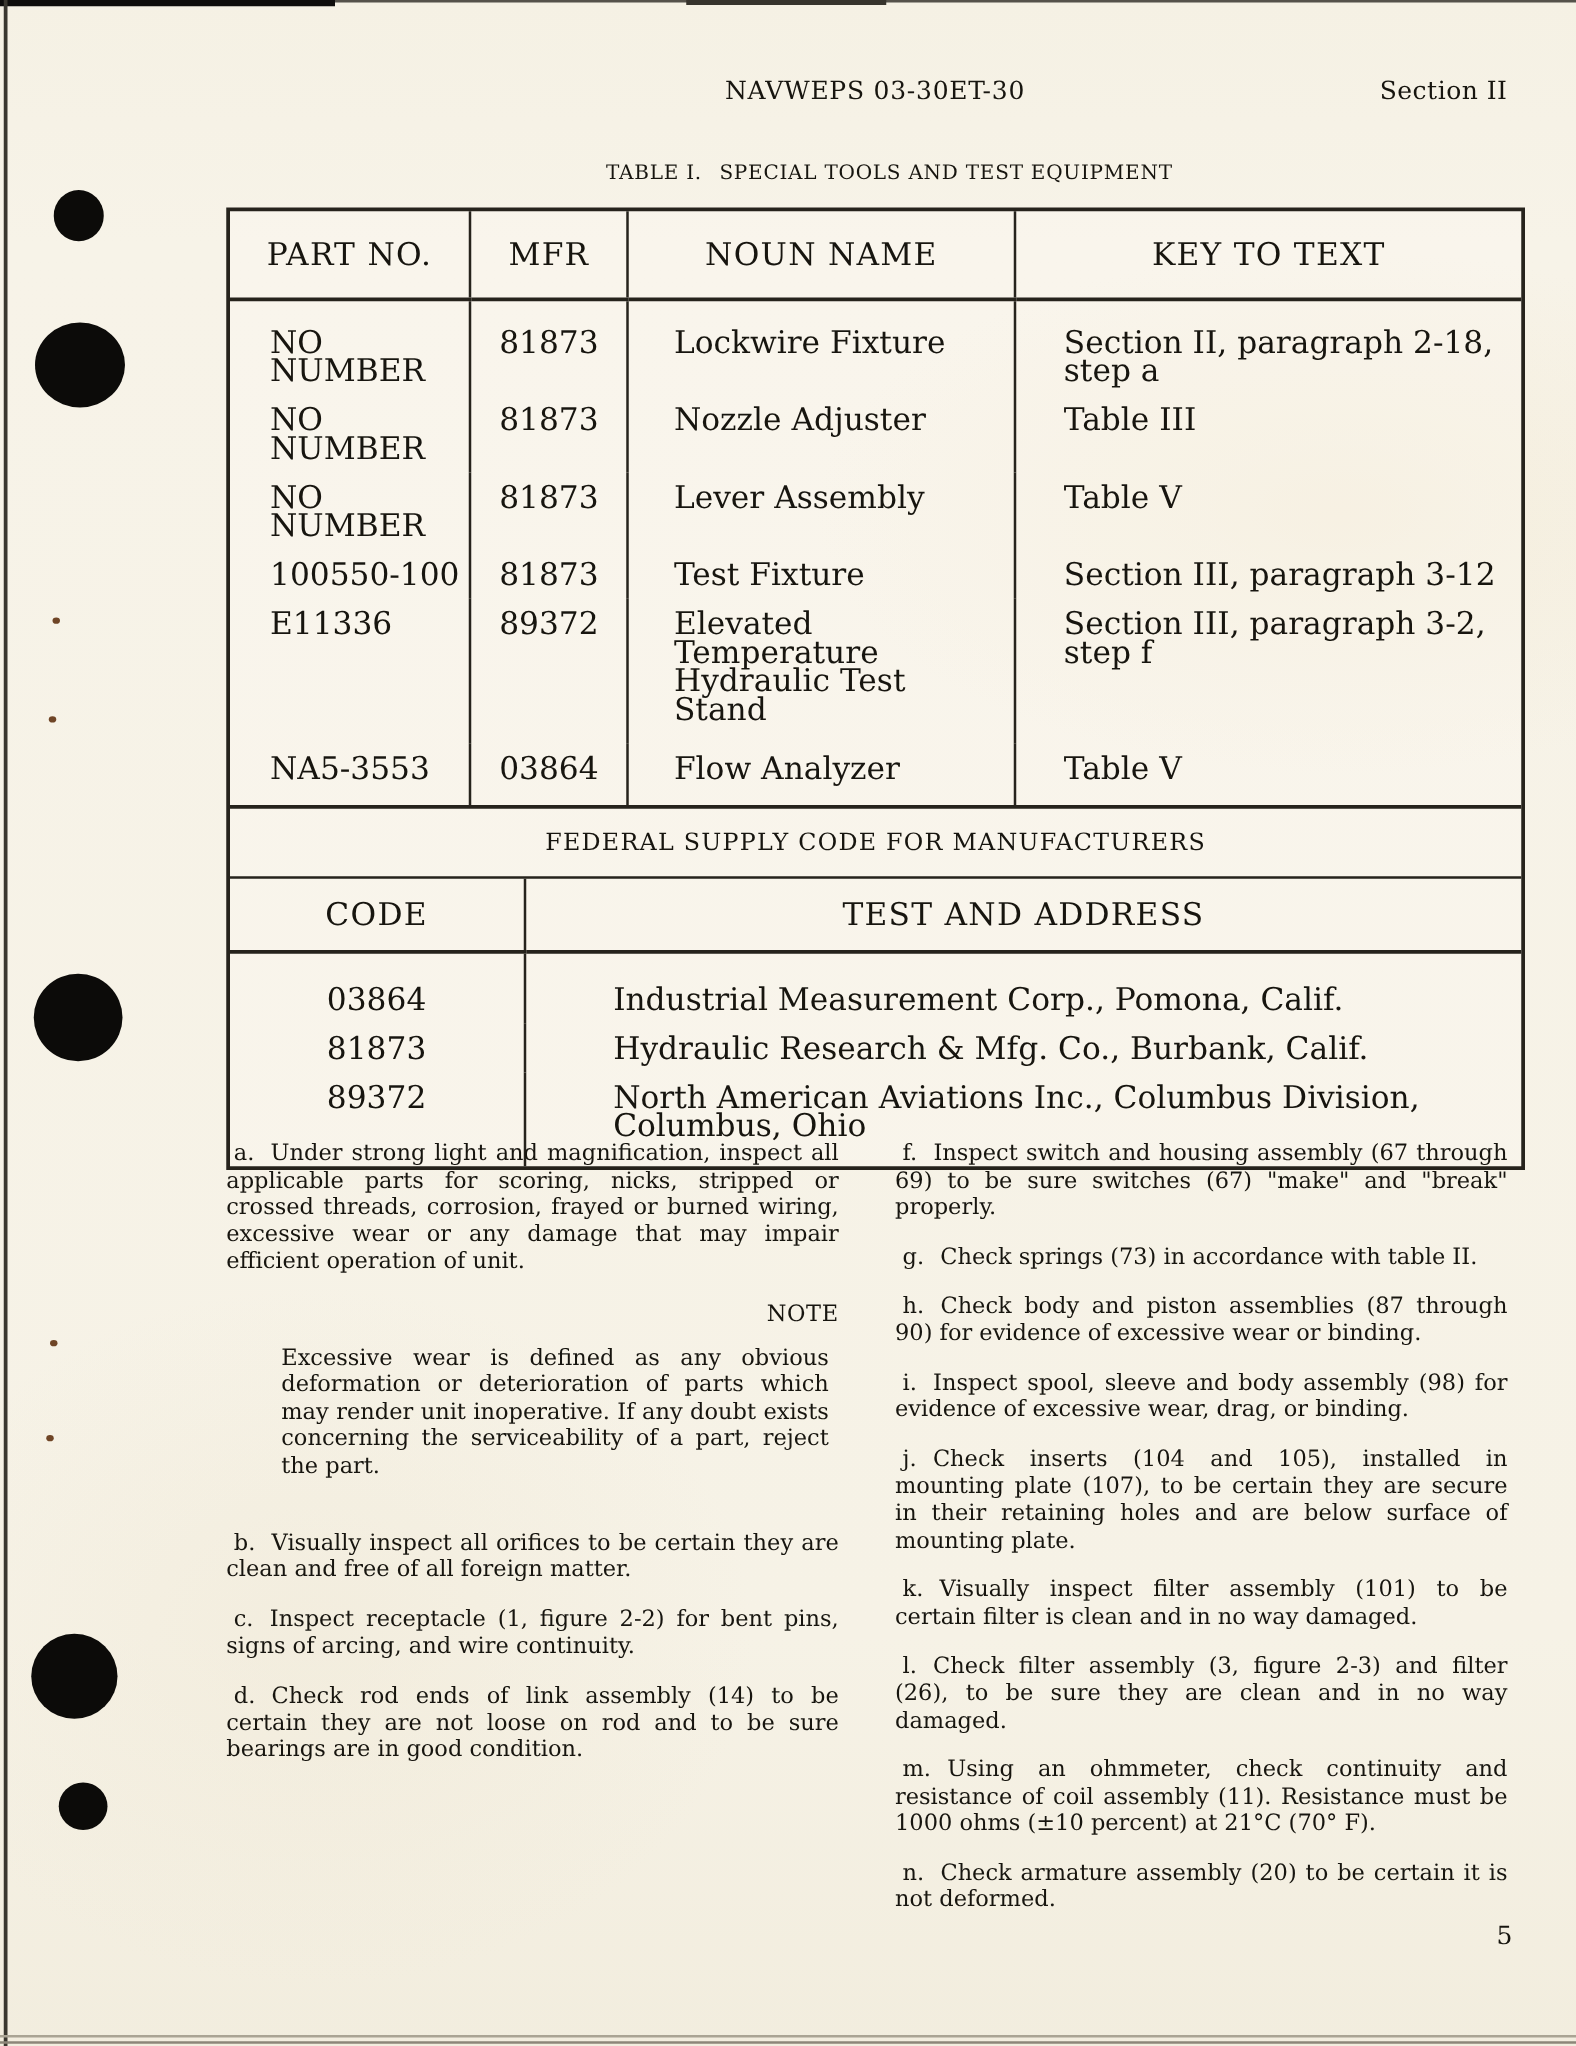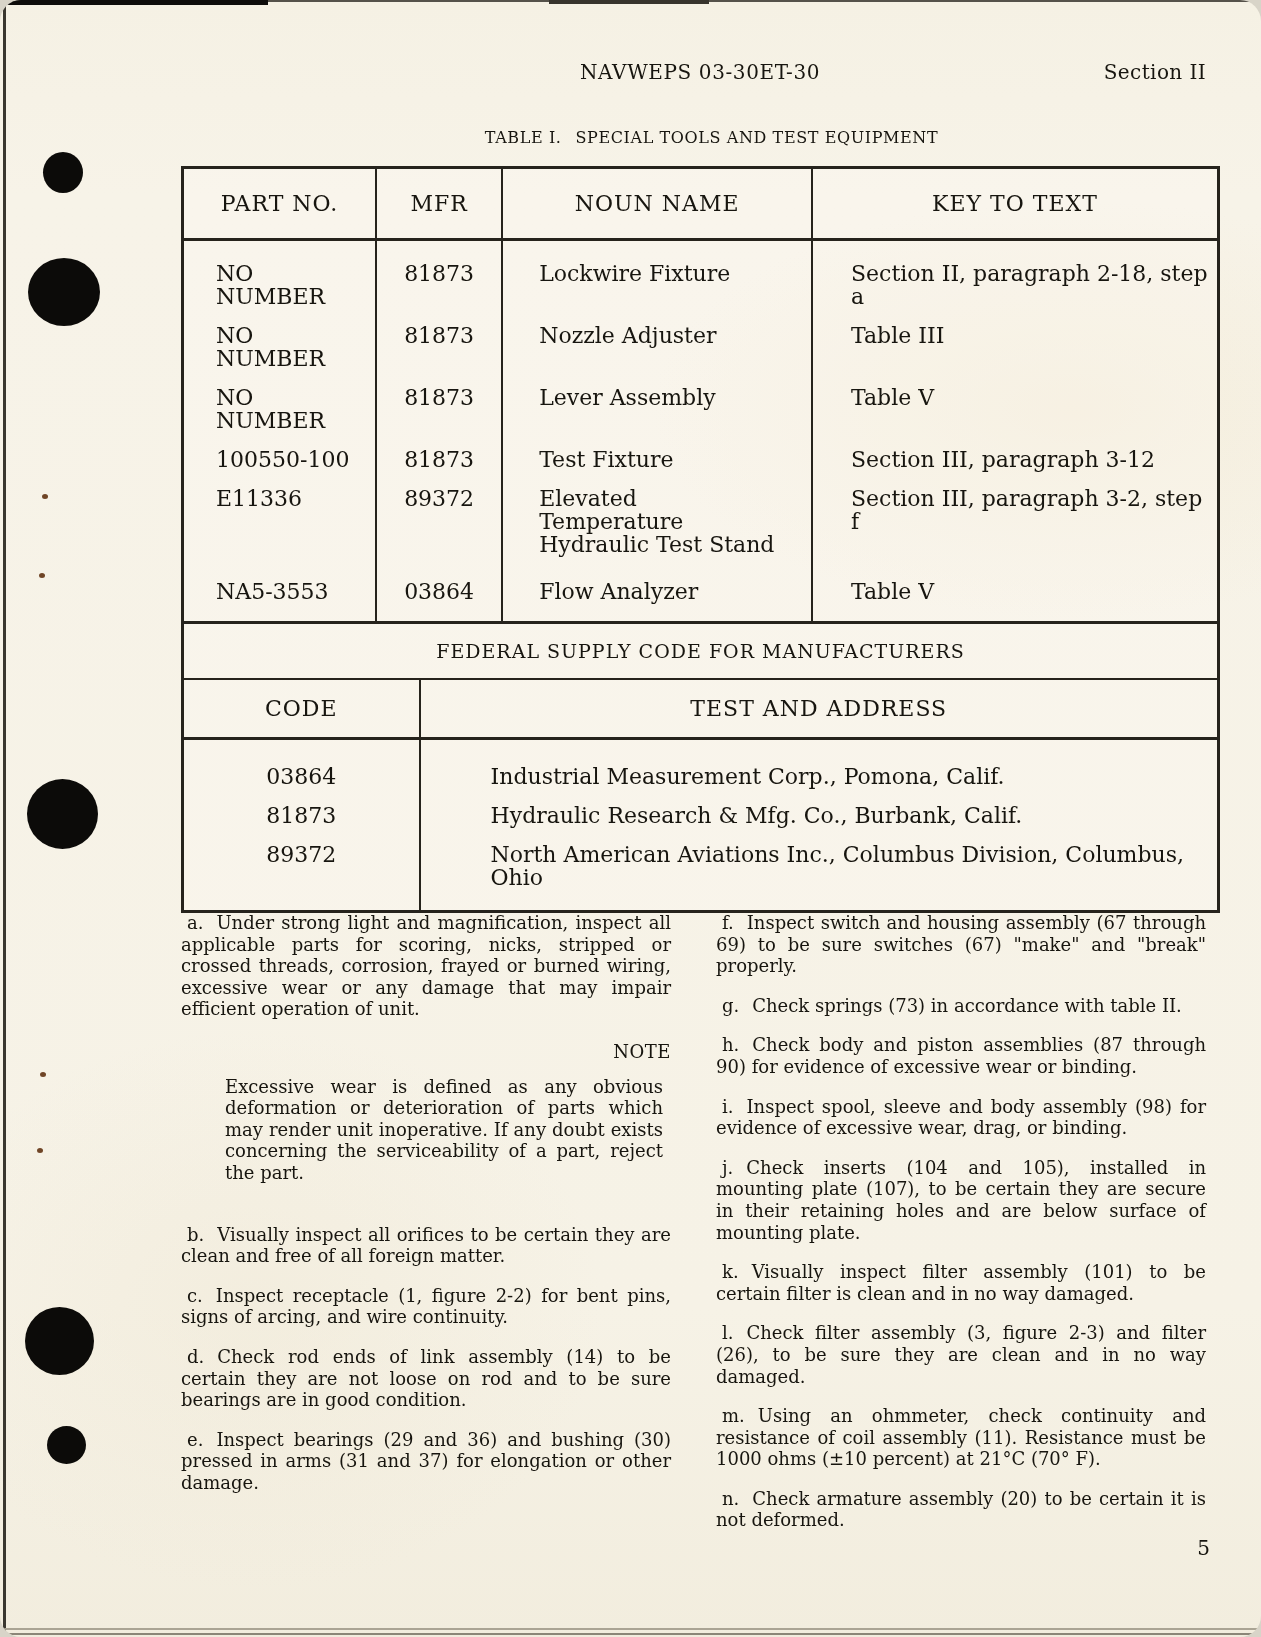--- a/index.html
+++ b/index.html
@@ -8,21 +8,20 @@
     width:1261px;height:1637px;
     margin:0 auto;
     background:#f6f2e6;
     background-image:
       radial-gradient(ellipse 600px 300px at 85% 25%, rgba(240,228,200,.35), rgba(0,0,0,0) 70%),
       radial-gradient(ellipse 500px 400px at 20% 80%, rgba(238,230,210,.4), rgba(0,0,0,0) 70%),
       linear-gradient(180deg,#f5f1e4 0%,#f7f3e8 12%,#f6f2e6 80%,#f2edde 100%);
     overflow:hidden;
     font-family:"DejaVu Serif","Liberation Serif",serif;
     color:#17150f;
-    border-radius:21px;
   }
   
   .edge-top-line{position:absolute;top:0;left:0;width:100%;height:2px;background:#55524a;}
   .edge-top-bar1{position:absolute;top:0;left:0;width:268px;height:5px;background:#0e0d0b;}
   .edge-top-bar2{position:absolute;top:0;left:549px;width:160px;height:4px;background:#37342d;}
   .edge-left-line{position:absolute;top:0;left:3px;width:3px;height:100%;background:#3a372f;}
   .edge-bottom-line1{position:absolute;top:1628px;left:0;width:100%;height:2px;background:#aaa494;}
   .edge-bottom-line2{position:absolute;top:1633px;left:0;width:100%;height:2px;background:#8c8678;}
   
   .hole{position:absolute;background:#0c0b09;border-radius:50%;}
@@ -45,21 +44,21 @@
 
   
   .table-title{position:absolute;top:128px;left:192px;width:1039px;text-align:center;
     font-size:16px;letter-spacing:.6px;white-space:nowrap;}
   .table-title .gap{display:inline-block;width:14px;}
 
   
   .table-block{position:absolute;left:181px;top:166px;width:1039px;
     border:3px solid #26231c;box-sizing:border-box;background:rgba(255,253,246,.25);}
   table{border-collapse:collapse;width:100%;table-layout:fixed;}
-  td,th{font-weight:normal;font-size:22px;vertical-align:top;overflow:hidden;}
+  td,th{font-weight:normal;font-size:25px;vertical-align:top;overflow:hidden;}
   .tools th{height:67px;vertical-align:middle;text-align:center;letter-spacing:1px;
     border-bottom:3px solid #26231c;}
   .tools .cdiv{border-left:2px solid #26231c;}
   .tools col.c1{width:18.6%;}
   .tools col.c2{width:12.2%;}
   .tools col.c3{width:30.0%;}
   .tools col.c4{width:39.2%;}
   .tools td{padding:8px 6px;line-height:23px;}
   .tools td.t1{padding-left:32px;}
   .tools td.t2{text-align:center;}
@@ -210,21 +209,20 @@
     </table>
   </div>
 
   <div class="bodycol left">
     <p><span class="plabel">a.</span><span>Under strong light and magnification, inspect all applicable parts for scoring, nicks, stripped or crossed threads, corrosion, frayed or burned wiring, excessive wear or any damage that may impair efficient operation of unit.</span></p>
     <div class="note-title">NOTE</div>
     <p class="note-body">Excessive wear is defined as any obvious deformation or deterioration of parts which may render unit inoperative. If any doubt exists concerning the serviceability of a part, reject the part.</p>
     <p><span class="plabel">b.</span><span>Visually inspect all orifices to be certain they are clean and free of all foreign matter.</span></p>
     <p><span class="plabel">c.</span><span>Inspect receptacle (1, figure 2-2) for bent pins, signs of arcing, and wire continuity.</span></p>
     <p><span class="plabel">d.</span><span>Check rod ends of link assembly (14) to be certain they are not loose on rod and to be sure bearings are in good condition.</span></p>
-    <p><span class="plabel">e.</span><span>Inspect bearings (29 and 36) and bushing (30) pressed in arms (31 and 37) for elongation or other damage.</span></p>
   </div>
 
   <div class="bodycol right">
     <p><span class="plabel">f.</span><span>Inspect switch and housing assembly (67 through 69) to be sure switches (67) "make" and "break" properly.</span></p>
     <p><span class="plabel">g.</span><span>Check springs (73) in accordance with table II.</span></p>
     <p><span class="plabel">h.</span><span>Check body and piston assemblies (87 through 90) for evidence of excessive wear or binding.</span></p>
     <p><span class="plabel">i.</span><span>Inspect spool, sleeve and body assembly (98) for evidence of excessive wear, drag, or binding.</span></p>
     <p><span class="plabel">j.</span><span>Check inserts (104 and 105), installed in mounting plate (107), to be certain they are secure in their retaining holes and are below surface of mounting plate.</span></p>
     <p><span class="plabel">k.</span><span>Visually inspect filter assembly (101) to be certain filter is clean and in no way damaged.</span></p>
     <p><span class="plabel">l.</span><span>Check filter assembly (3, figure 2-3) and filter (26), to be sure they are clean and in no way damaged.</span></p>

